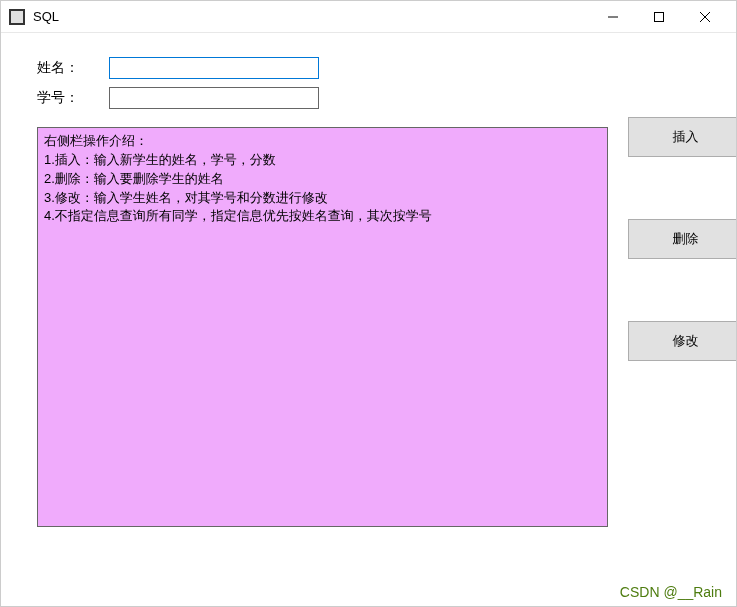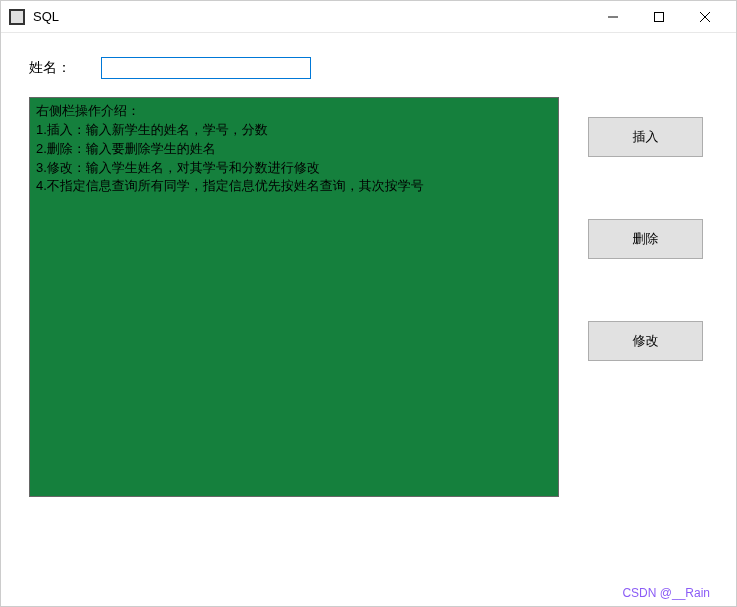--- a/index.html
+++ b/index.html
@@ -44,21 +44,21 @@
       width: 46px;
       height: 30px;
       display: flex;
       align-items: center;
       justify-content: center;
       cursor: pointer;
       font-size: 14px;
       color: #000000;
     }
     .content {
-      padding: 24px 28px 10px 28px;
+      padding: 24px 28px 10px 36px;
       position: relative;
       height: calc(100% - 32px);
     }
     .form-area {
       display: flex;
       gap: 20px;
     }
     .left-col {
       flex: 1;
       display: flex;
@@ -101,36 +101,36 @@
       border: 1px solid #adadad;
       font-size: 13px;
       font-family: inherit;
       color: #000000;
       cursor: pointer;
       text-align: center;
     }
     .info-box {
       margin-top: 10px;
       border: 1px solid #666666;
-      width: 530px;
+      width: 571px;
       height: 400px;
       padding: 4px 6px;
       font-size: 13px;
       line-height: 1.45;
       color: #000000;
-      background: #15803d;
+      background: #f0abfc;
       white-space: pre-line;
       overflow: auto;
     }
     .watermark {
       position: absolute;
       bottom: 6px;
-      right: 26px;
-      font-size: 12px;
-      color: #8b5cf6;
+      right: 14px;
+      font-size: 14px;
+      color: #4d7c0f;
       font-family: Arial, sans-serif;
     }
   </style>
 </head>
 <body>
 
 <div class="titlebar">
   <div class="app-icon"></div>
   <div class="title">SQL</div>
   <div class="win-controls">
@@ -153,20 +153,24 @@
   </div>
 </div>
 
 <div class="content">
   <div class="form-area">
     <div class="left-col">
       <div class="form-row">
         <label>姓名：</label>
         <input type="text" class="focused" value="" style="">
       </div>
+      <div class="form-row">
+        <label>学号：</label>
+        <input type="text" value="" style="">
+      </div>
       <div class="info-box">右侧栏操作介绍：
 1.插入：输入新学生的姓名，学号，分数
 2.删除：输入要删除学生的姓名
 3.修改：输入学生姓名，对其学号和分数进行修改
 4.不指定信息查询所有同学，指定信息优先按姓名查询，其次按学号</div>
     </div>
     <div class="right-col">
       <button class="action-btn">插入</button>
       <button class="action-btn">删除</button>
       <button class="action-btn">修改</button>

